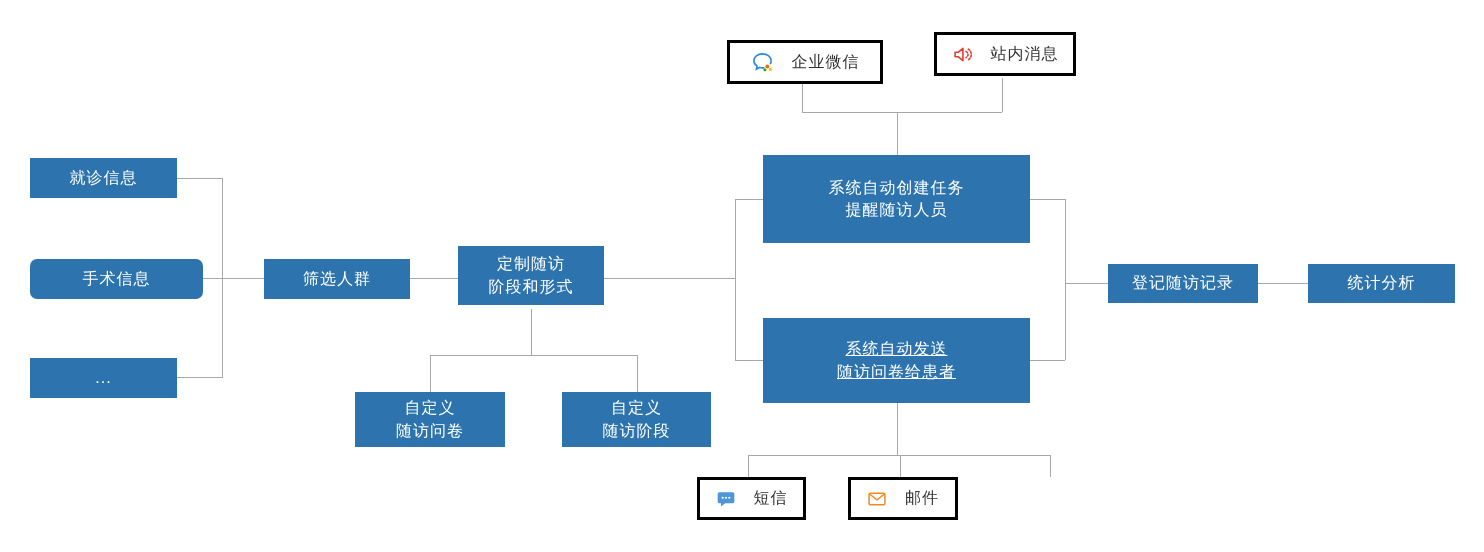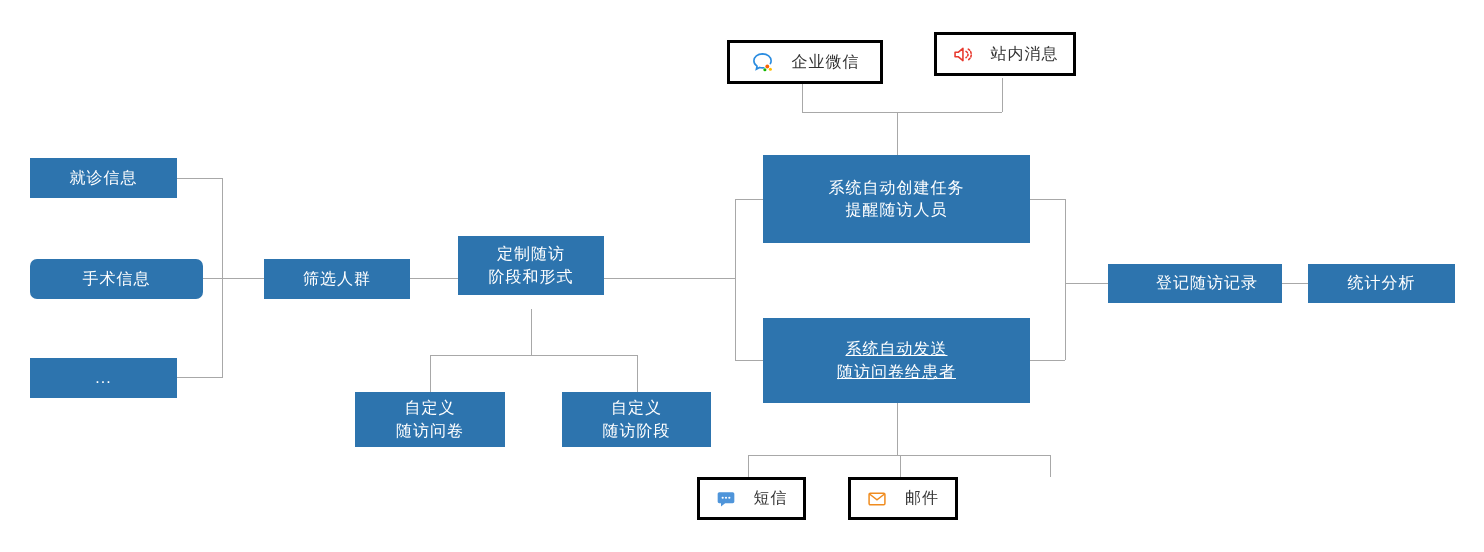--- a/index.html
+++ b/index.html
@@ -70,21 +70,21 @@
     <span>手术信息</span>
   </div>
   <div class="bluebox" style="left:30px;top:358px;width:147px;height:40px;">
     <span>...</span>
   </div>
 
   <div class="bluebox" style="left:264px;top:259px;width:146px;height:40px;">
     <span>筛选人群</span>
   </div>
 
-  <div class="bluebox" style="left:458px;top:236px;width:146px;height:59px;">
+  <div class="bluebox" style="left:458px;top:246px;width:146px;height:59px;">
     <span>定制随访</span>
     <span>阶段和形式</span>
   </div>
 
   <div class="bluebox" style="left:355px;top:392px;width:150px;height:55px;">
     <span>自定义</span>
     <span>随访问卷</span>
   </div>
 
   <div class="bluebox" style="left:562px;top:392px;width:149px;height:55px;">
@@ -95,21 +95,21 @@
   <div class="bluebox" style="left:763px;top:155px;width:267px;height:88px;">
     <span>系统自动创建任务</span>
     <span>提醒随访人员</span>
   </div>
 
   <div class="bluebox" style="left:763px;top:318px;width:267px;height:85px;text-decoration:underline;">
     <span>系统自动发送</span>
     <span>随访问卷给患者</span>
   </div>
 
-  <div class="bluebox" style="left:1108px;top:264px;width:150px;height:39px;padding-left:24px;">
+  <div class="bluebox" style="left:1108px;top:264px;width:150px;height:39px;">
     <span>登记随访记录</span>
   </div>
   <div class="bluebox" style="left:1308px;top:264px;width:147px;height:39px;">
     <span>统计分析</span>
   </div>
 
   <div class="whitebox" style="left:727px;top:40px;width:150px;height:38px;">
     <span class="icon">
       <svg width="23" height="23" viewBox="0 0 24 24">
         <path d="M12 3C6.9 3 3 6.2 3 10.2c0 2.3 1.3 4.3 3.3 5.6L5.6 19l3.4-1.8c.9.3 1.9.4 3 .4.5 0 1 0 1.4-.1" fill="none" stroke="#2a8ce0" stroke-width="1.7" stroke-linecap="round"></path>

